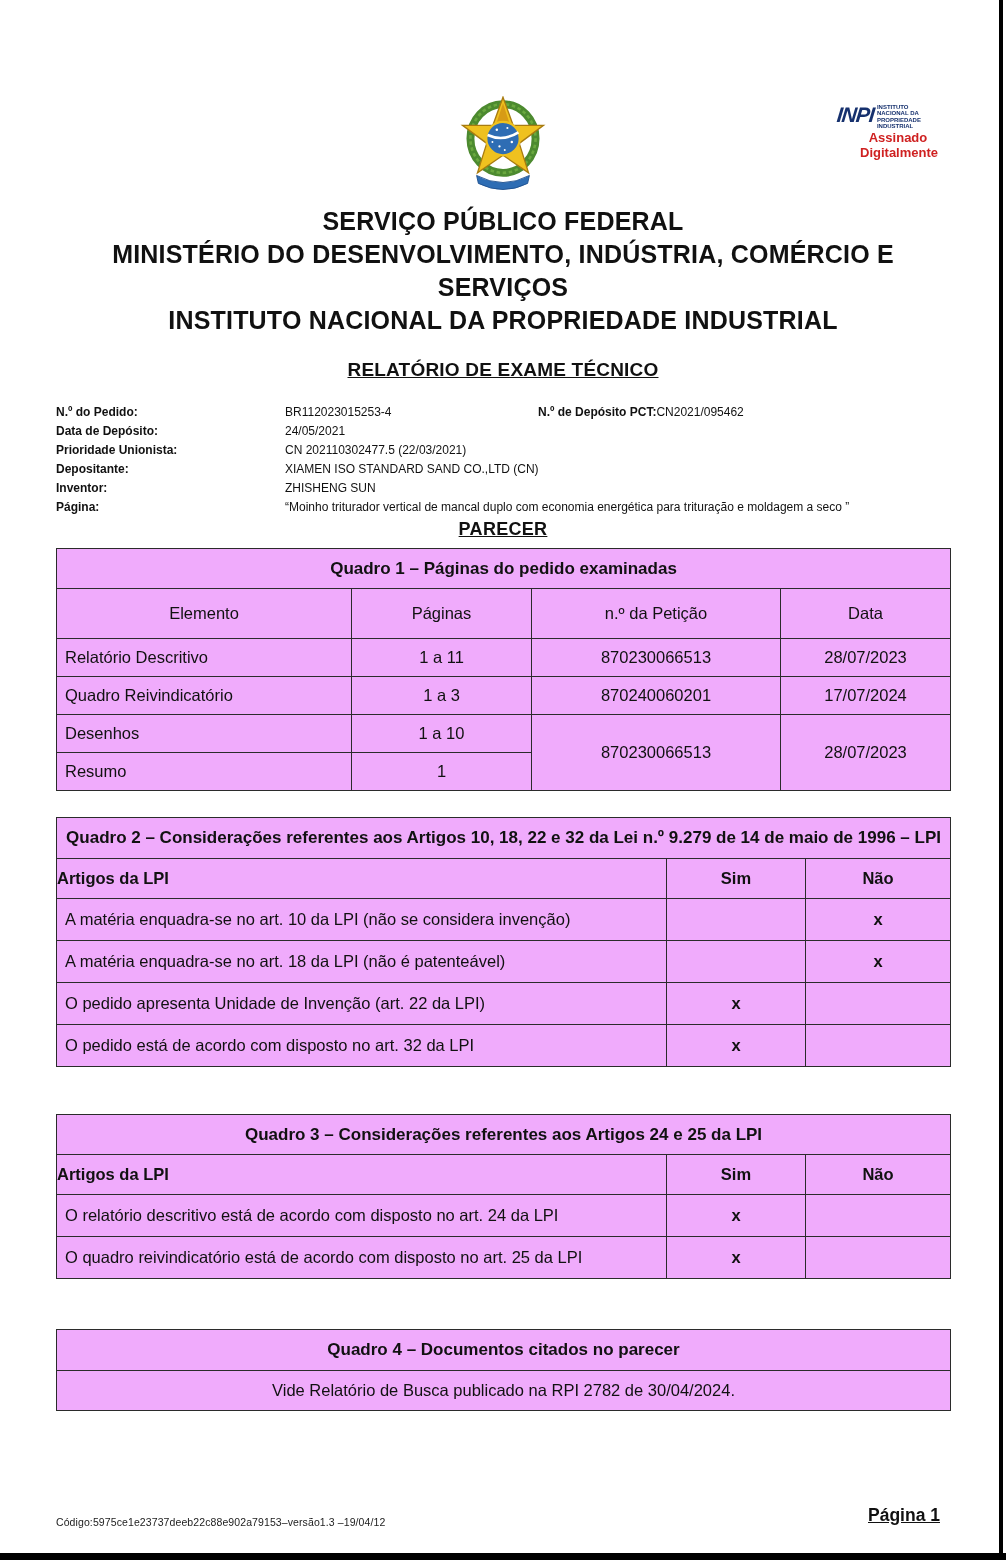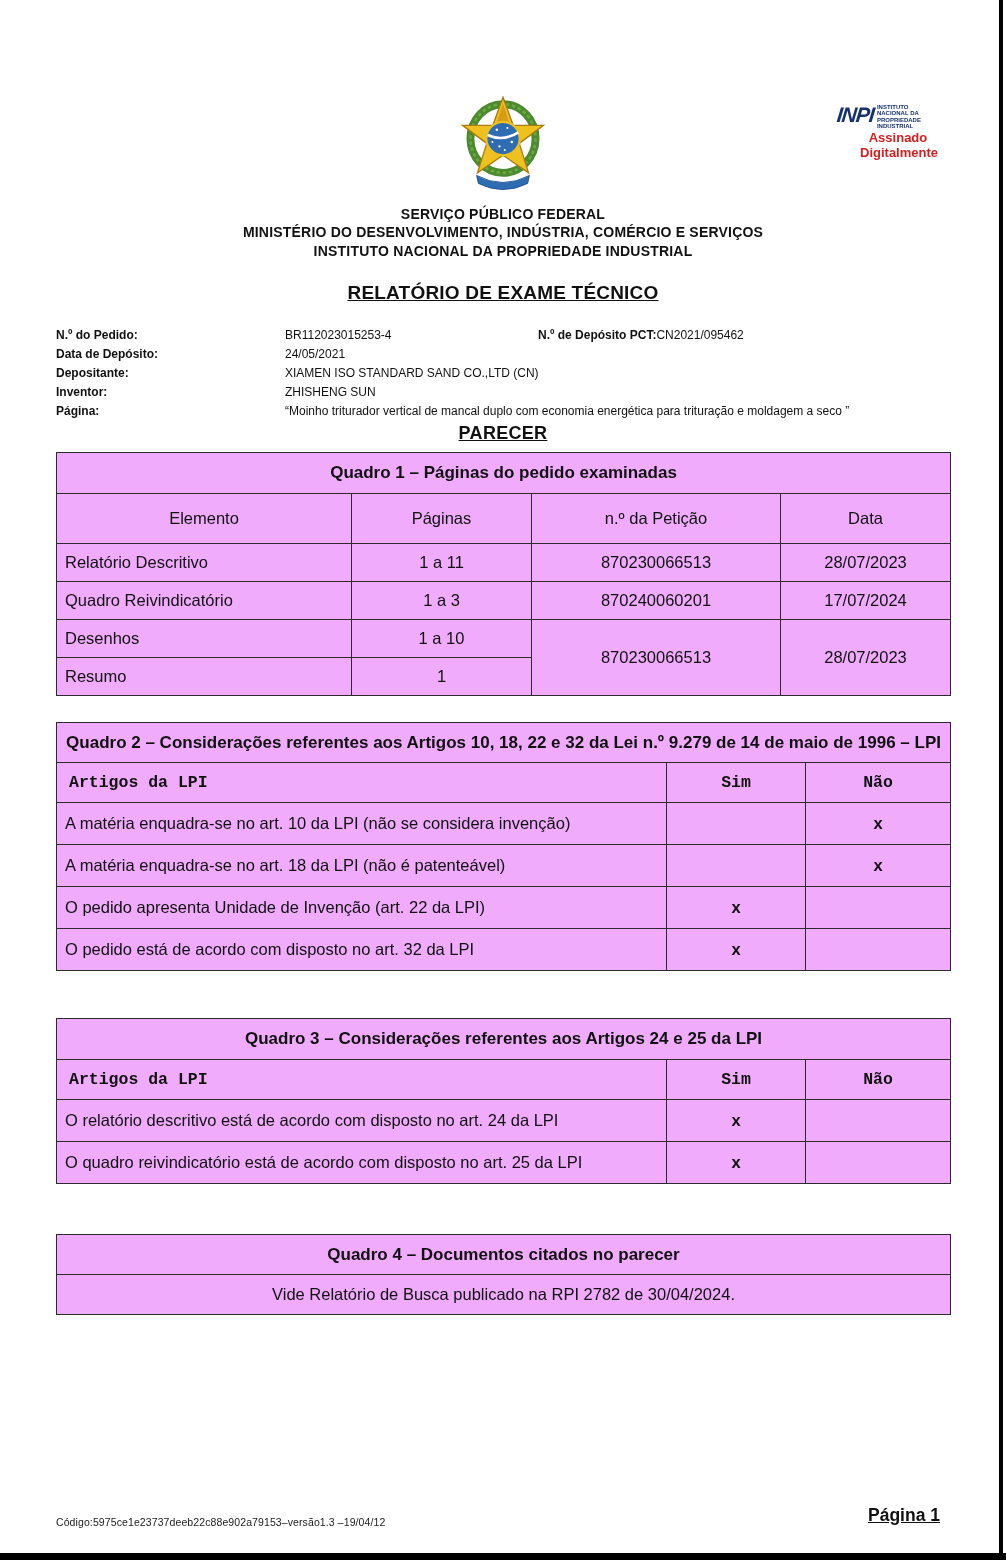--- a/index.html
+++ b/index.html
@@ -21,21 +21,21 @@
 
   
   .masthead { position:relative; padding-top:96px; text-align:center; }
   .coat { display:inline-block; width:88px; height:100px; }
   .inpi-block { position:absolute; top:104px; left:830px; width:110px; text-align:center; }
   .inpi-row { display:flex; align-items:flex-start; justify-content:center; gap:3px; }
   .inpi-brand { font-style:italic; font-weight:bold; font-size:21px; letter-spacing:-1px; color:#16316e; line-height:1; transform:skewX(-6deg); }
   .inpi-caption { width:56px; font-size:6px; line-height:1.05; color:#16316e; font-weight:bold; text-align:left; text-transform:uppercase; }
   .inpi-signed { margin-top:2px; font-size:13px; font-weight:bold; color:#cf2121; line-height:1.15; width:76px; margin-left:30px; }
 
-  .org-lines { margin-top:5px; text-align:center; font-weight:bold; font-size:14px; line-height:1.32; letter-spacing:0.2px; }
+  .org-lines { margin-top:5px; text-align:center; font-weight:bold; font-size:25px; line-height:1.32; letter-spacing:0.2px; }
 
   .report-title { margin-top:22px; text-align:center; font-weight:bold; font-size:19px; text-decoration:underline; letter-spacing:0.2px; }
 
   
   .fields { margin-top:22px; font-size:12px; line-height:1.58; }
   .frow { display:flex; align-items:baseline; }
   .flabel { width:229px; flex:0 0 229px; font-weight:bold; }
   .fvalue { white-space:nowrap; }
   .fvalue-fixed { flex:0 0 253px; }
   .flabel-inline { font-weight:bold; }
@@ -49,21 +49,21 @@
   td, th { padding:9px 8px; vertical-align:middle; background:#f0abfc; }
   .q-title td { text-align:center; font-weight:bold; font-size:17px; padding:7px 8px; line-height:1.5; }
   .q1 { margin-top:8px; }
   .q1 .q-head td { text-align:center; padding:15px 8px; }
   .q1 td.cL { text-align:left; }
   .q1 td.cC { text-align:center; }
   .q2 { margin-top:26px; }
   .q3 { margin-top:47px; }
   .q4 { margin-top:50px; }
   .lpi-head td:first-child { font-weight:bold; text-align:left; }
-  .lpi-head td { font-weight:bold; text-align:center; padding:10px 12px;font-family:Liberation Mono, monospace; }
+  .lpi-head td { font-weight:bold; text-align:center; padding:10px 0; }
   .lpi-row td:first-child { text-align:left; }
   .lpi-row td { text-align:center; padding:11px 8px; font-weight:normal; }
   .lpi-row td.mark { font-weight:bold; }
   .q4 .q-head td { font-weight:bold; text-align:center; padding:11px 4px; }
   .q4 .note td { text-align:center; padding:10px 8px; }
 
   
   .q1 col.c1 { width:295px; } .q1 col.c2 { width:180px; } .q1 col.c3 { width:249px; } .q1 col.c4 { width:170px; }
   .lpi col.c1 { width:610px; } .lpi col.c2 { width:139px; } .lpi col.c3 { width:145px; }
   .q4 col.c1 { width:100px; } .q4 col.c2 { width:599px; } .q4 col.c3 { width:195px; }
@@ -123,20 +123,24 @@
         <span class="flabel">N.º do Pedido:</span>
         <span class="fvalue fvalue-fixed">BR112023015253-4</span>
         <span class="flabel-inline">N.º de Depósito PCT:</span>
         <span class="fvalue">CN2021/095462</span>
       </div>
       <div class="frow">
         <span class="flabel">Data de Depósito:</span>
         <span class="fvalue">24/05/2021</span>
       </div>
       <div class="frow">
+        <span class="flabel">Prioridade Unionista:</span>
+        <span class="fvalue">CN 202110302477.5 (22/03/2021)</span>
+      </div>
+      <div class="frow">
         <span class="flabel">Depositante:</span>
         <span class="fvalue">XIAMEN ISO STANDARD SAND CO.,LTD (CN)</span>
       </div>
       <div class="frow">
         <span class="flabel">Inventor:</span>
         <span class="fvalue">ZHISHENG SUN</span>
       </div>
       <div class="frow">
         <span class="flabel">Página:</span>
         <span class="fvalue titulo-value">“Moinho triturador vertical de mancal duplo com economia energética para trituração e moldagem a seco ”</span>

